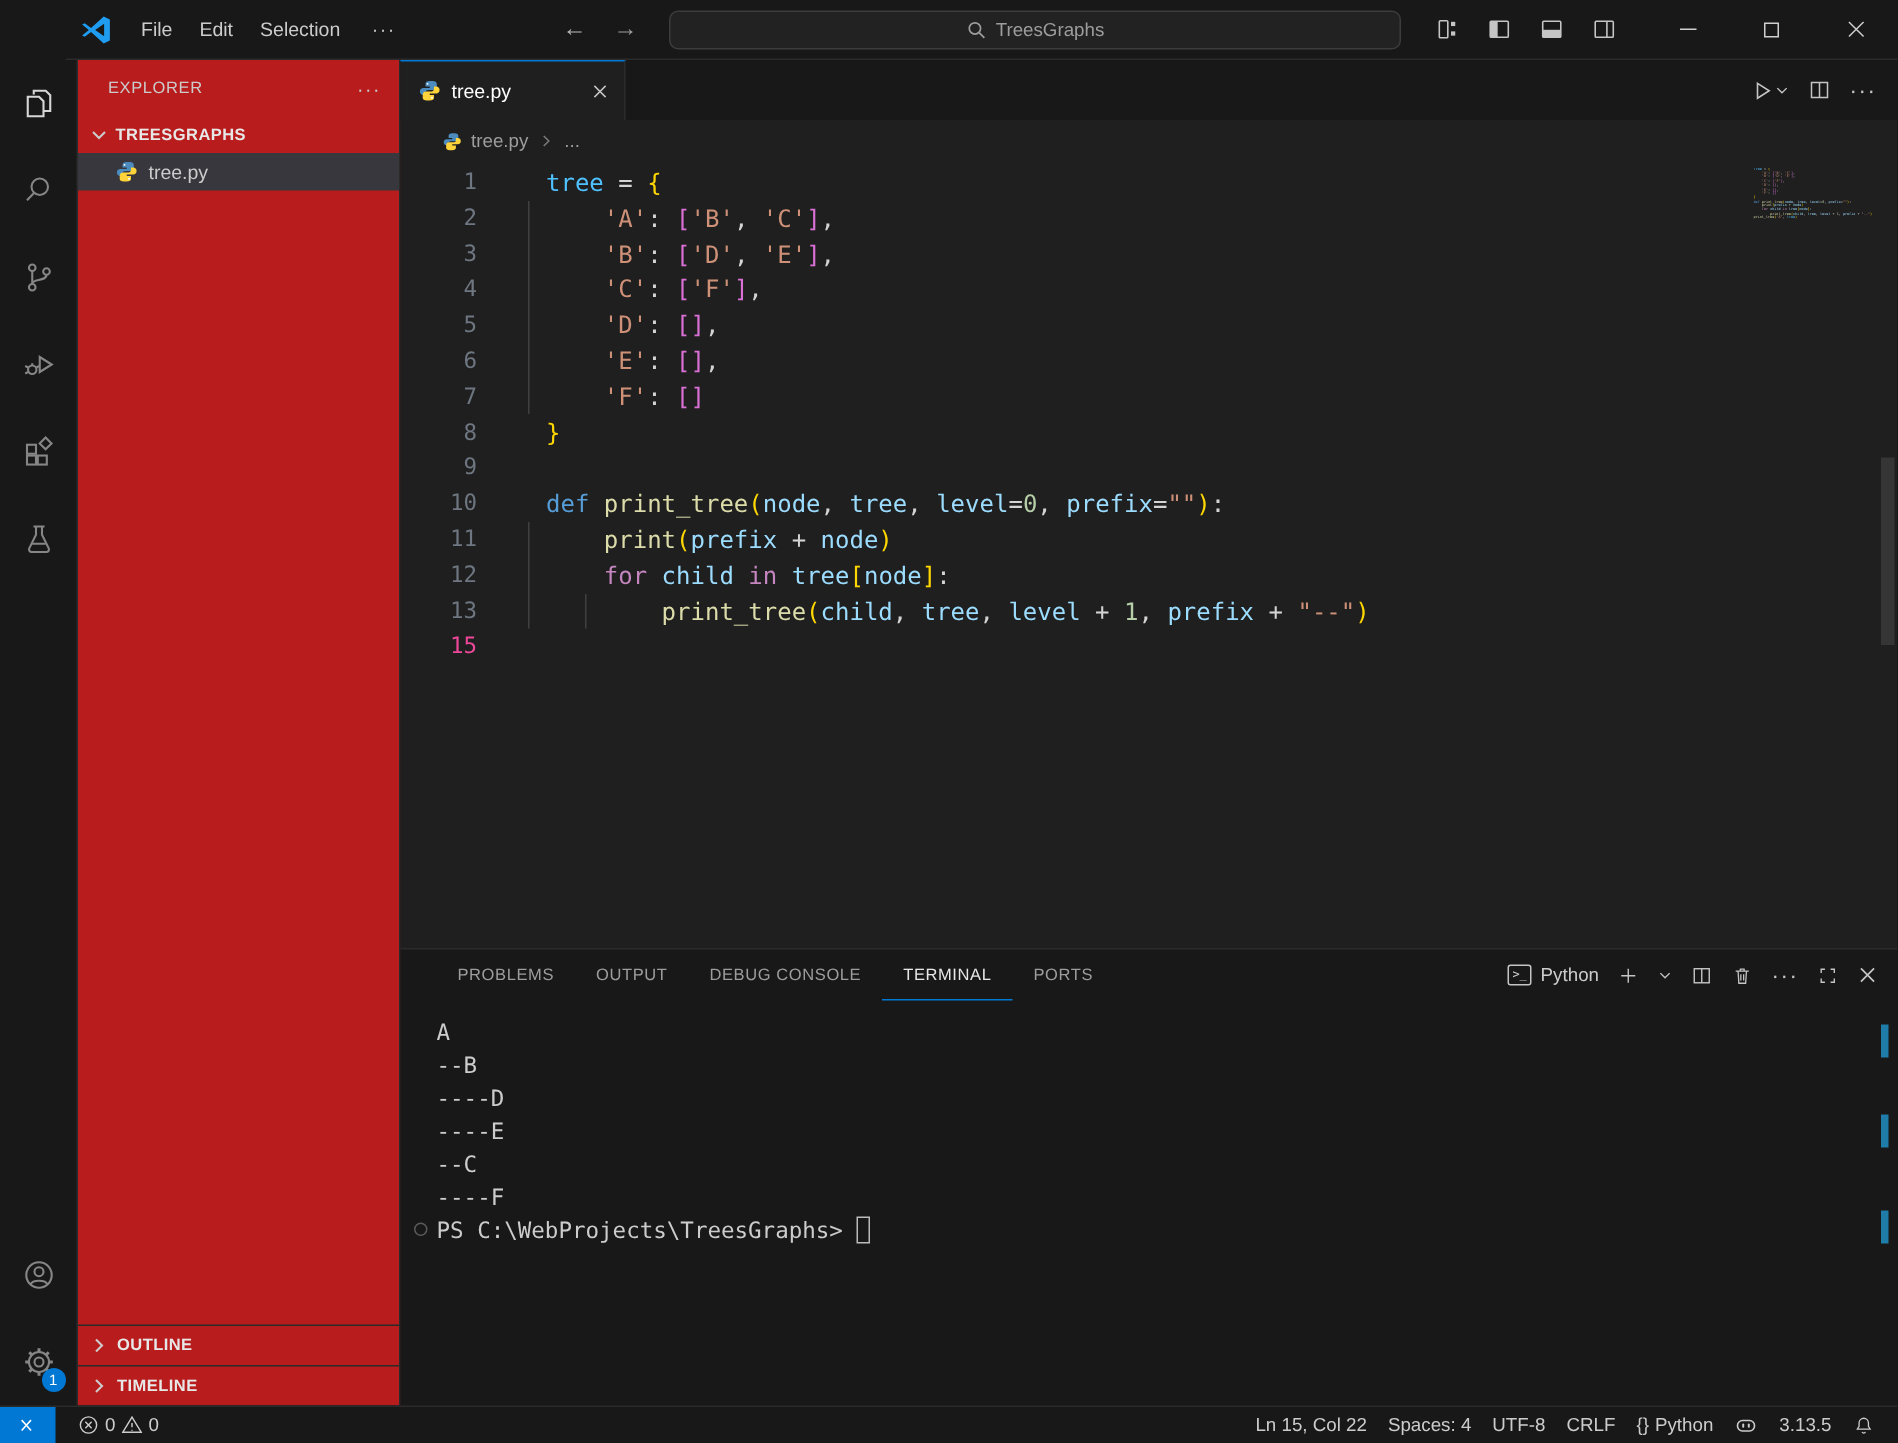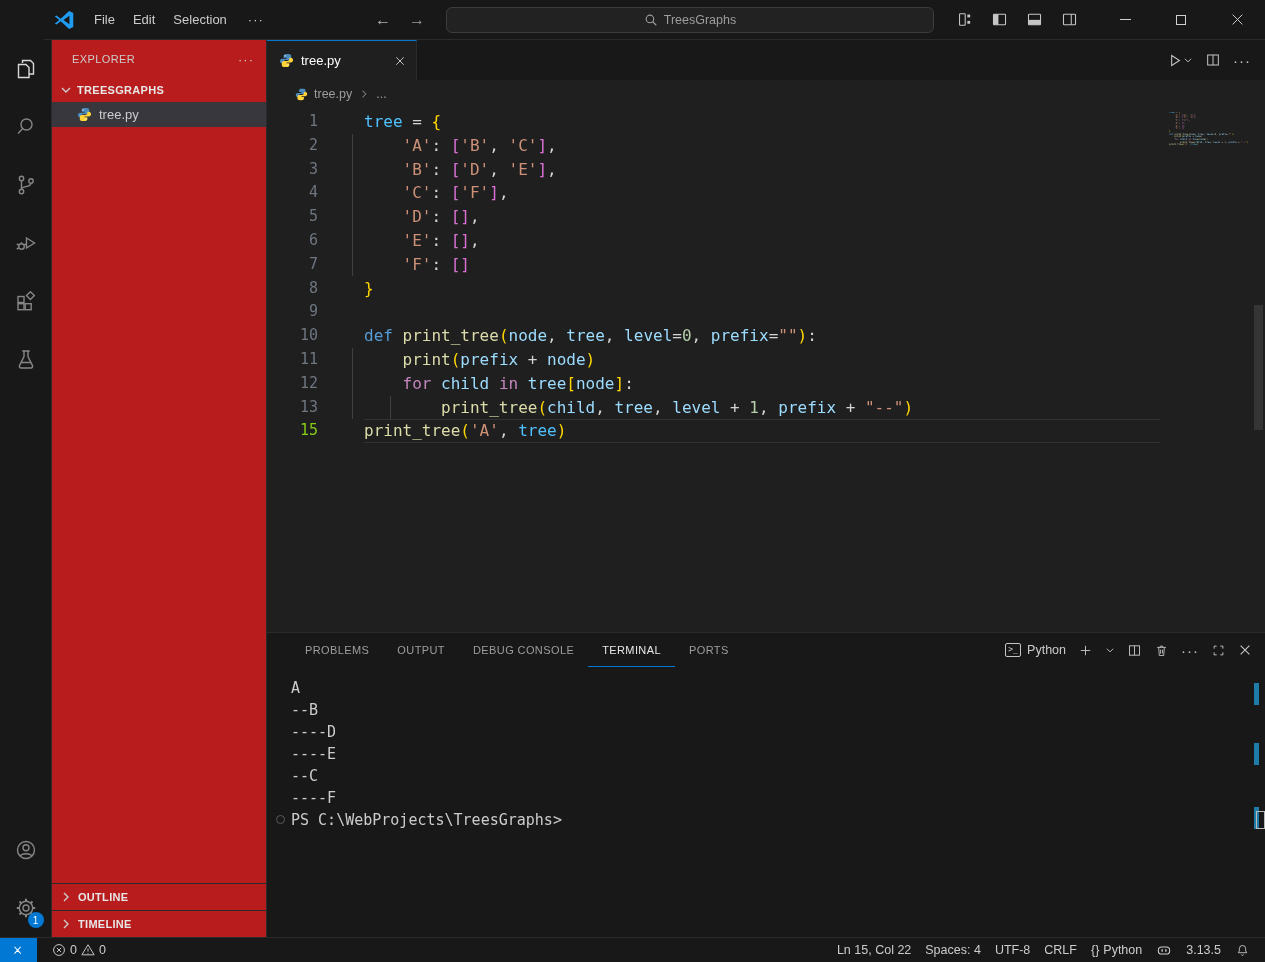--- a/index.html
+++ b/index.html
@@ -70,21 +70,21 @@
   .breadcrumb { height:28px; display:flex; align-items:center; gap:6px; padding-left:28px;
     font-size:12.5px; color:#9d9d9d; background:#1f1f1f; flex:none; }
   .breadcrumb .bc-sep { color:#7a7a7a; }
 
   
   .code-area { flex:1; position:relative; background:#1f1f1f; overflow:hidden; padding-top:2px; }
   .code-line { display:flex; line-height:23.8px; height:23.8px;
     font-family:"DejaVu Sans Mono", monospace; font-size:16px; white-space:pre; }
   .line-num { width:51px; text-align:right; color:#6e7681; flex:none;
     font-size:15px; letter-spacing:0; }
-  .code-line.current .line-num { color:#84cc16; }
+  .code-line.current .line-num { color:#ec4899; }
   .line-text { margin-left:46px; flex:1; margin-right:105px; }
   .code-line.current .line-text { box-shadow: inset 0 1px 0 #323232, inset 0 -1px 0 #323232; }
   .tok-kw { color:var(--kw); } .tok-ctrl { color:var(--ctrl); } .tok-fn { color:var(--fn); }
   .tok-var { color:var(--var); } .tok-var2 { color:var(--var2); } .tok-str { color:var(--str); }
   .tok-num { color:var(--num); } .tok-op { color:var(--op); } .tok-plain { color:var(--op); }
   .tok-b1 { color:var(--b1); } .tok-b2 { color:var(--b2); }
   .indent-guide { position:absolute; width:1px; background:#404040; }
   .ig-1 { left:85px; top:26px; height:142px; }
   .ig-2 { left:85px; top:240px; height:71px; }
   .ig-3 { left:123px; top:288px; height:23px; }
@@ -102,21 +102,21 @@
     color:#9d9d9d; }
   .panel-tab.active { color:#e7e7e7; box-shadow: inset 0 -1px 0 #0078d4; }
   .panel-actions { margin-left:auto; display:flex; align-items:center; gap:2px; color:#c5c5c5; }
   .panel-actions > span { display:flex; align-items:center; padding:0 5px; }
   .term-chip { display:flex; align-items:center; gap:6px; font-size:12.5px; color:#cccccc; padding-right:6px; }
   .term-chip .term-box { width:16px; height:14px; border:1px solid #c5c5c5; border-radius:2px;
     font-size:8px; line-height:12px; text-align:center; font-family:"DejaVu Sans Mono", monospace; }
   .terminal { flex:1; position:relative; padding:10px 0 0 24px;
     font-family:"DejaVu Sans Mono", monospace; font-size:15px; line-height:22px; color:#cccccc; }
   .t-line { white-space:pre; }
-  .t-prompt { white-space:pre; position:relative; display:flex; align-items:center;justify-content:space-between; }
+  .t-prompt { white-space:pre; position:relative; display:flex; align-items:center; }
   .t-cursor { display:inline-block; width:9px; height:18px; border:1px solid #bbbbbb; margin-left:9px; }
   .t-deco { position:absolute; left:-15px; top:6px; width:9px; height:9px; border:1px solid #5a5a5a;
     border-radius:50%; }
   .t-mark { position:absolute; right:6px; width:5px; height:22px; background:#1f7ca8; }
 
   
   .statusbar { height:25px; background:#181818; border-top:1px solid #2b2b2b;
     display:flex; align-items:center; font-size:12.5px; color:#cccccc; flex:none; }
   .remote-btn { width:37px; height:100%; background:#0078d4; color:#ffffff;
     display:flex; align-items:center; justify-content:center; }
@@ -358,21 +358,21 @@
             <div class="code-line"><span class="line-num">4</span><span class="line-text"><span class="tok-plain">    </span><span class="tok-str">'C'</span><span class="tok-op">: </span><span class="tok-b2">[</span><span class="tok-str">'F'</span><span class="tok-b2">]</span><span class="tok-op">,</span></span></div>
             <div class="code-line"><span class="line-num">5</span><span class="line-text"><span class="tok-plain">    </span><span class="tok-str">'D'</span><span class="tok-op">: </span><span class="tok-b2">[]</span><span class="tok-op">,</span></span></div>
             <div class="code-line"><span class="line-num">6</span><span class="line-text"><span class="tok-plain">    </span><span class="tok-str">'E'</span><span class="tok-op">: </span><span class="tok-b2">[]</span><span class="tok-op">,</span></span></div>
             <div class="code-line"><span class="line-num">7</span><span class="line-text"><span class="tok-plain">    </span><span class="tok-str">'F'</span><span class="tok-op">: </span><span class="tok-b2">[]</span></span></div>
             <div class="code-line"><span class="line-num">8</span><span class="line-text"><span class="tok-b1">}</span></span></div>
             <div class="code-line"><span class="line-num">9</span><span class="line-text"></span></div>
             <div class="code-line"><span class="line-num">10</span><span class="line-text"><span class="tok-kw">def</span><span class="tok-plain"> </span><span class="tok-fn">print_tree</span><span class="tok-b1">(</span><span class="tok-var">node</span><span class="tok-op">, </span><span class="tok-var">tree</span><span class="tok-op">, </span><span class="tok-var">level</span><span class="tok-op">=</span><span class="tok-num">0</span><span class="tok-op">, </span><span class="tok-var">prefix</span><span class="tok-op">=</span><span class="tok-str">""</span><span class="tok-b1">)</span><span class="tok-op">:</span></span></div>
             <div class="code-line"><span class="line-num">11</span><span class="line-text"><span class="tok-plain">    </span><span class="tok-fn">print</span><span class="tok-b1">(</span><span class="tok-var">prefix</span><span class="tok-op"> + </span><span class="tok-var">node</span><span class="tok-b1">)</span></span></div>
             <div class="code-line"><span class="line-num">12</span><span class="line-text"><span class="tok-plain">    </span><span class="tok-ctrl">for</span><span class="tok-plain"> </span><span class="tok-var">child</span><span class="tok-plain"> </span><span class="tok-ctrl">in</span><span class="tok-plain"> </span><span class="tok-var">tree</span><span class="tok-b1">[</span><span class="tok-var">node</span><span class="tok-b1">]</span><span class="tok-op">:</span></span></div>
             <div class="code-line"><span class="line-num">13</span><span class="line-text"><span class="tok-plain">        </span><span class="tok-fn">print_tree</span><span class="tok-b1">(</span><span class="tok-var">child</span><span class="tok-op">, </span><span class="tok-var">tree</span><span class="tok-op">, </span><span class="tok-var">level</span><span class="tok-op"> + </span><span class="tok-num">1</span><span class="tok-op">, </span><span class="tok-var">prefix</span><span class="tok-op"> + </span><span class="tok-str">"--"</span><span class="tok-b1">)</span></span></div>
-            <div class="code-line current"><span class="line-num">15</span><span class="line-text"><span class="tok-fn">print_tree</span><span class="tok-b1">(</span><span class="tok-str">'A'</span><span class="tok-op">, </span><span class="tok-var2">tree</span><span class="tok-b1">)</span></span></div>
+            <div class="code-line current"><span class="line-num">15</span></div>
           </div>
         <div class="indent-guide ig-1"></div>
         <div class="indent-guide ig-2"></div>
         <div class="indent-guide ig-3"></div>
         <div class="minimap" id="minimap">
             <div class="mm-line"><span class="tok-var2">tree</span><span class="tok-op"> = </span><span class="tok-b1">{</span></div>
             <div class="mm-line"><span class="tok-plain">    </span><span class="tok-str">'A'</span><span class="tok-op">: </span><span class="tok-b2">[</span><span class="tok-str">'B'</span><span class="tok-op">, </span><span class="tok-str">'C'</span><span class="tok-b2">]</span><span class="tok-op">,</span></div>
             <div class="mm-line"><span class="tok-plain">    </span><span class="tok-str">'B'</span><span class="tok-op">: </span><span class="tok-b2">[</span><span class="tok-str">'D'</span><span class="tok-op">, </span><span class="tok-str">'E'</span><span class="tok-b2">]</span><span class="tok-op">,</span></div>
             <div class="mm-line"><span class="tok-plain">    </span><span class="tok-str">'C'</span><span class="tok-op">: </span><span class="tok-b2">[</span><span class="tok-str">'F'</span><span class="tok-b2">]</span><span class="tok-op">,</span></div>
             <div class="mm-line"><span class="tok-plain">    </span><span class="tok-str">'D'</span><span class="tok-op">: </span><span class="tok-b2">[]</span><span class="tok-op">,</span></div>

